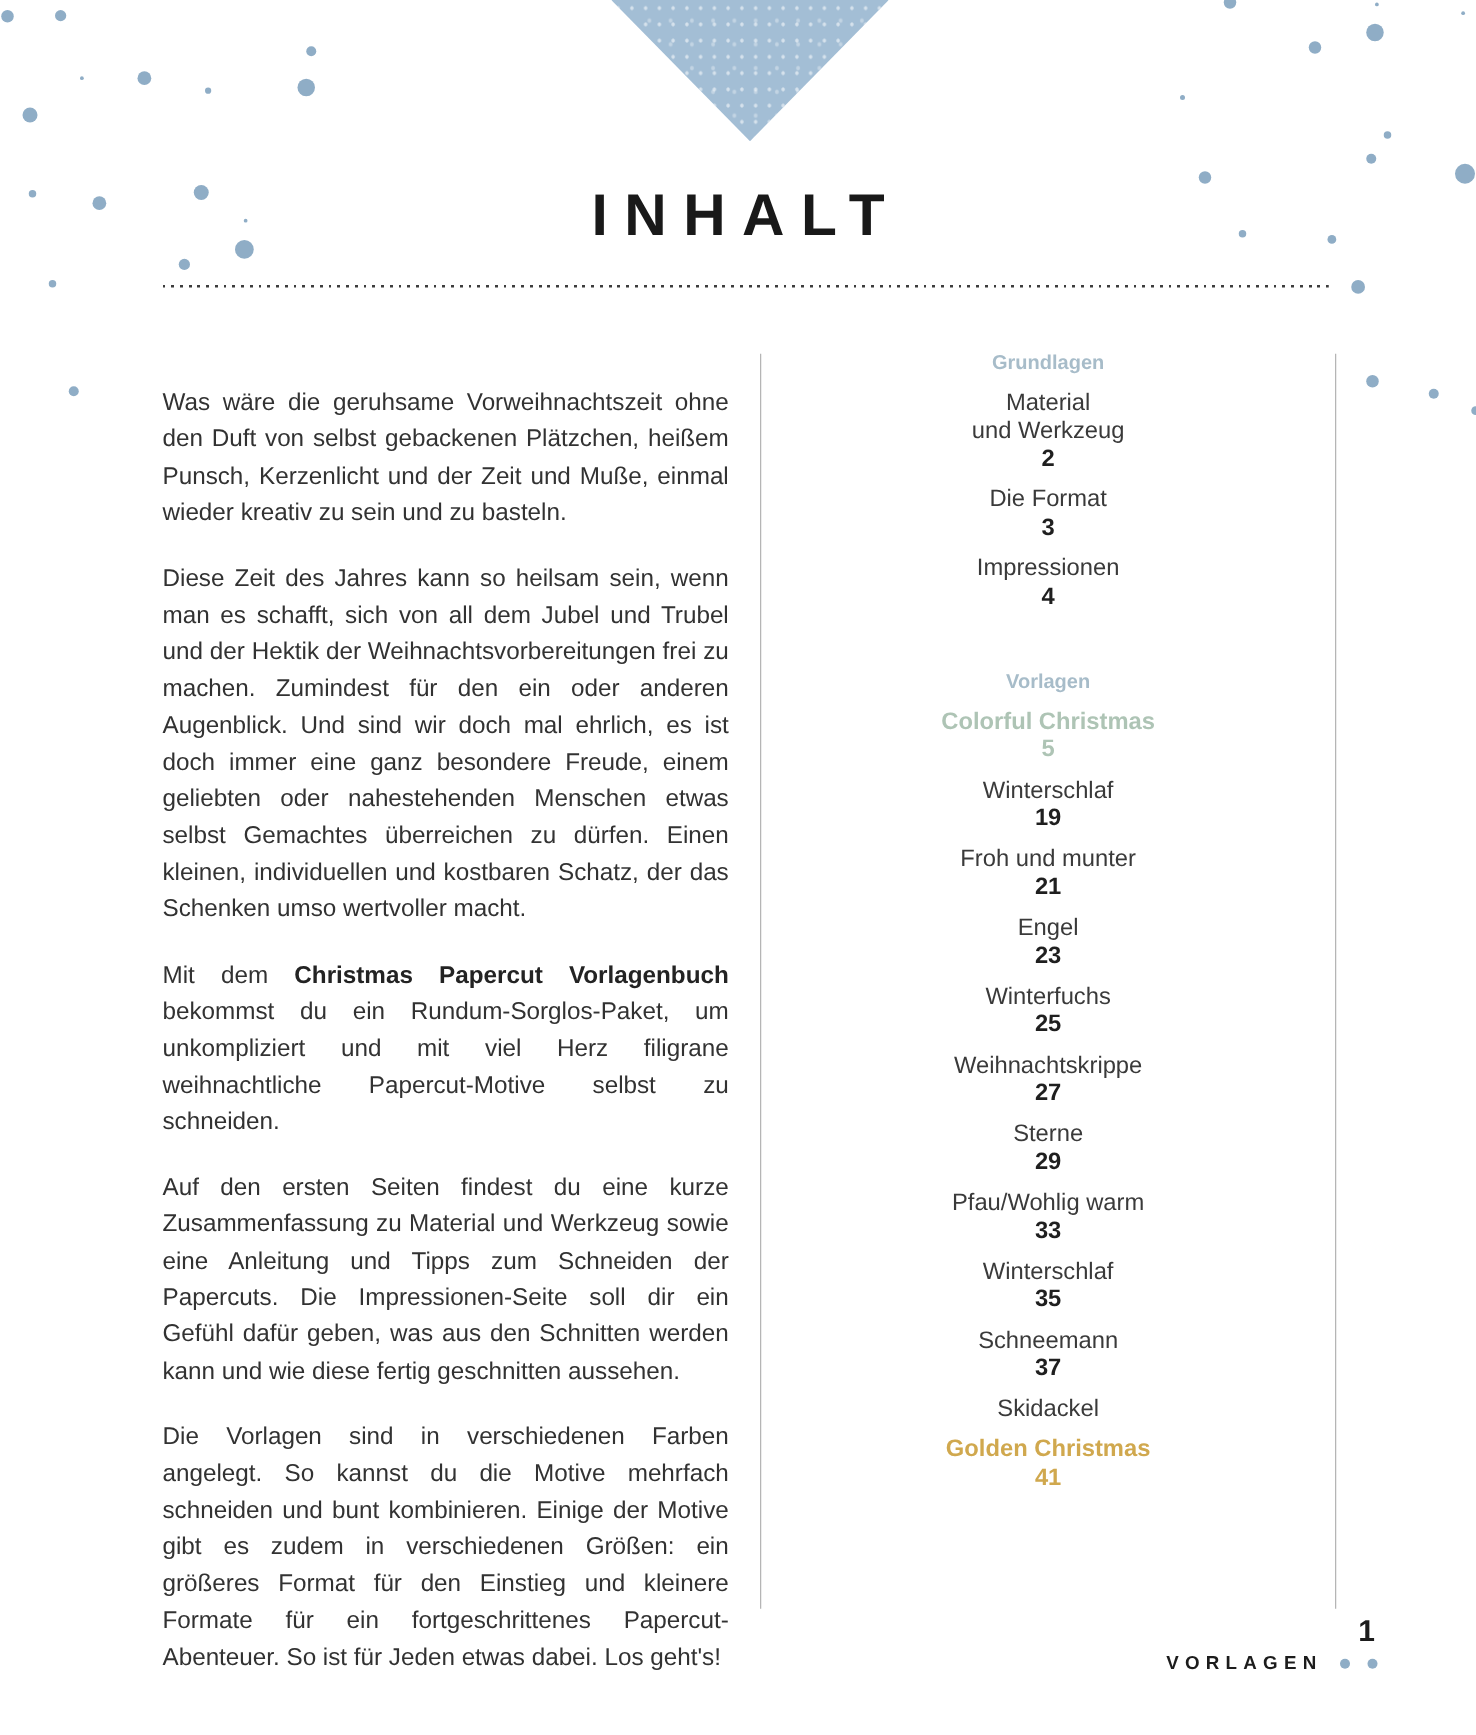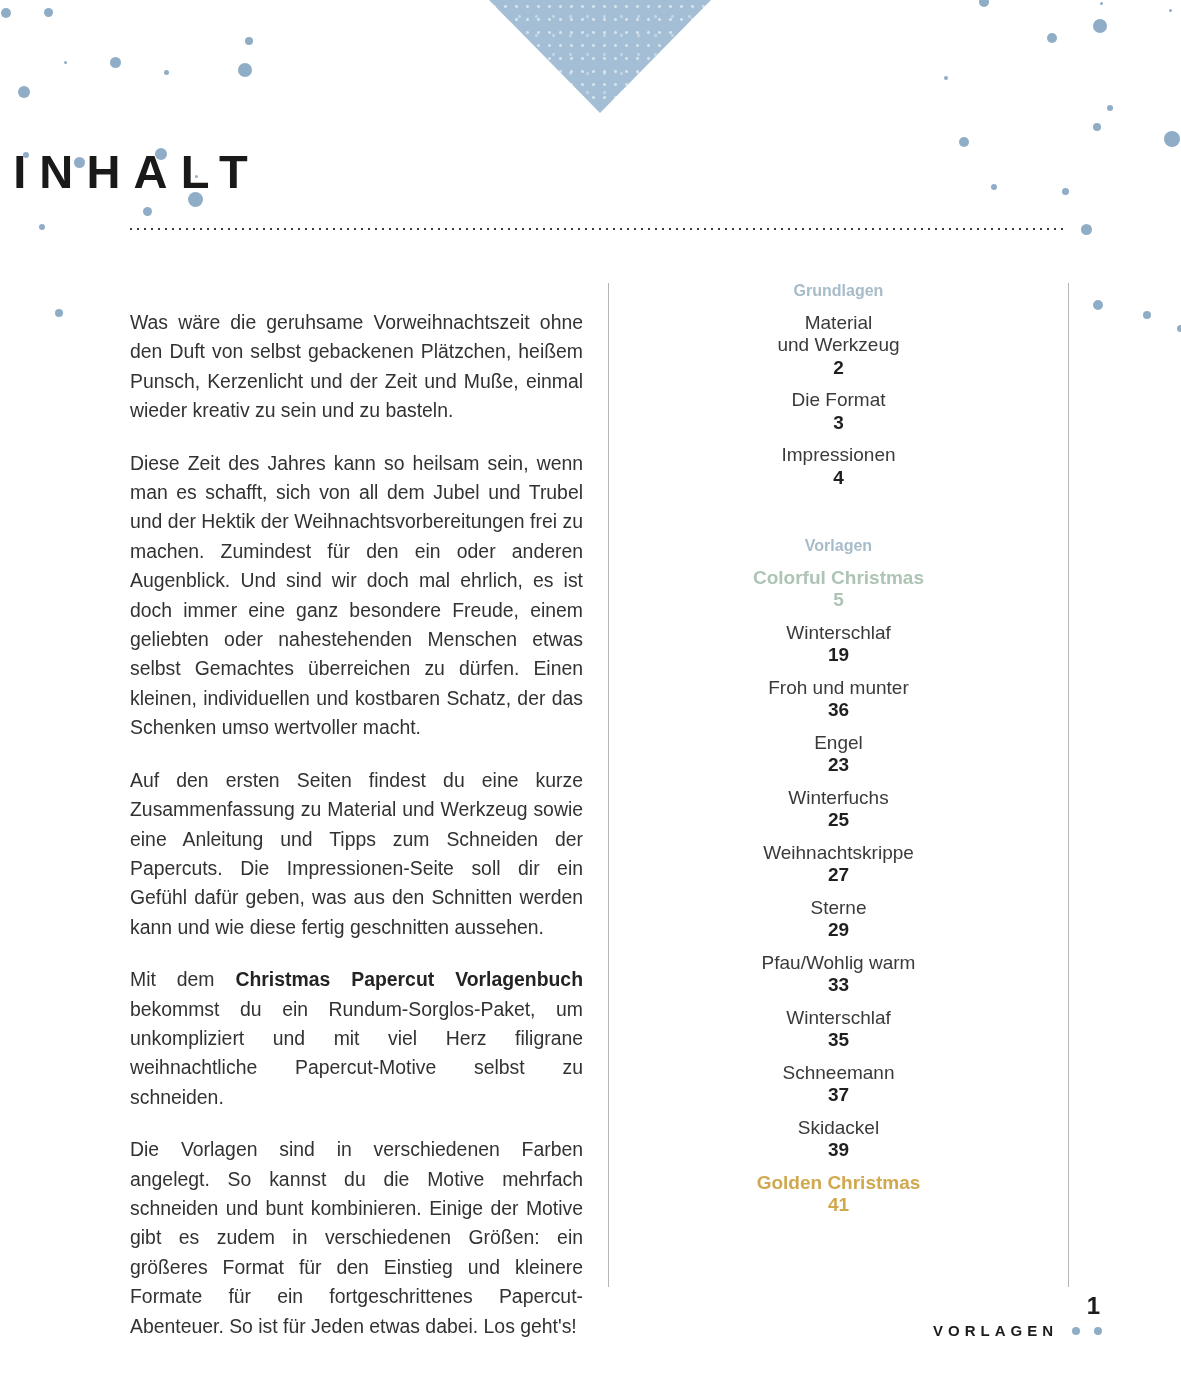--- a/index.html
+++ b/index.html
@@ -38,20 +38,21 @@
       radial-gradient(rgba(255,255,255,.35) 1px, transparent 2px);
     background-size:11px 13px, 17px 19px;
     background-position:0 0, 5px 7px;
     clip-path:polygon(0 0, 100% 0, 50% 100%);
   }
   .title{
     position:absolute;
     left:0;top:144px;
     width:100%;
     margin:0;
+    text-align:center;
     font-size:47px;
     font-weight:800;
     letter-spacing:0.28em;
     text-indent:0.28em;
     color:#191919;
   }
   .dotted-rule{
     position:absolute;
     left:130px;top:228px;
     width:933px;height:2.4px;
@@ -171,22 +172,22 @@
       <div class="dot" style="left: 1176.5px; top: 324.5px; width: 7px; height: 7px;"></div>
     </div>
   <div class="triangle"></div>
   <h1 class="title">INHALT</h1>
   <div class="dotted-rule"></div>
   <div class="rule rule-left"></div>
   <div class="rule rule-right"></div>
   <div class="intro" id="intro">
       <p><span>Was wäre die geruhsame Vorweihnachtszeit ohne den Duft von selbst gebackenen Plätzchen, heißem Punsch, Kerzenlicht und der Zeit und Muße, einmal wieder kreativ zu sein und zu basteln.</span></p>
       <p><span>Diese Zeit des Jahres kann so heilsam sein, wenn man es schafft, sich von all dem Jubel und Trubel und der Hektik der Weihnachtsvorbereitungen frei zu machen. Zumindest für den ein oder anderen Augenblick. Und sind wir doch mal ehrlich, es ist doch immer eine ganz besondere Freude, einem geliebten oder nahestehenden Menschen etwas selbst Gemachtes überreichen zu dürfen. Einen kleinen, individuellen und kostbaren Schatz, der das Schenken umso wertvoller macht.</span></p>
+      <p><span>Mit dem </span><b>Christmas Papercut Vorlagenbuch</b><span> bekommst du ein Rundum-Sorglos-Paket, um unkompliziert und mit viel Herz filigrane weihnachtliche Papercut-Motive selbst zu schneiden.</span></p>
       <p><span>Auf den ersten Seiten findest du eine kurze Zusammenfassung zu Material und Werkzeug sowie eine Anleitung und Tipps zum Schneiden der Papercuts. Die Impressionen-Seite soll dir ein Gefühl dafür geben, was aus den Schnitten werden kann und wie diese fertig geschnitten aussehen.</span></p>
-      <p><span>Mit dem </span><b>Christmas Papercut Vorlagenbuch</b><span> bekommst du ein Rundum-Sorglos-Paket, um unkompliziert und mit viel Herz filigrane weihnachtliche Papercut-Motive selbst zu schneiden.</span></p>
       <p><span>Die Vorlagen sind in verschiedenen Farben angelegt. So kannst du die Motive mehrfach schneiden und bunt kombinieren. Einige der Motive gibt es zudem in verschiedenen Größen: ein größeres Format für den Einstieg und kleinere Formate für ein fortgeschrittenes Papercut-Abenteuer. So ist für Jeden etwas dabei. Los geht's!</span></p>
     </div>
   <div class="toc" id="toc">
       <div class="toc-heading blue">Grundlagen</div>
       <div class="toc-entry ">
         <div class="toc-line">Material</div>
         <div class="toc-line">und Werkzeug</div>
         <div class="toc-page">2</div>
       </div>
       <div class="toc-entry ">
@@ -202,21 +203,21 @@
       <div class="toc-entry green">
         <div class="toc-line">Colorful Christmas</div>
         <div class="toc-page">5</div>
       </div>
       <div class="toc-entry ">
         <div class="toc-line">Winterschlaf</div>
         <div class="toc-page">19</div>
       </div>
       <div class="toc-entry ">
         <div class="toc-line">Froh und munter</div>
-        <div class="toc-page">36</div>
+        <div class="toc-page">21</div>
       </div>
       <div class="toc-entry ">
         <div class="toc-line">Engel</div>
         <div class="toc-page">23</div>
       </div>
       <div class="toc-entry ">
         <div class="toc-line">Winterfuchs</div>
         <div class="toc-page">25</div>
       </div>
       <div class="toc-entry ">
@@ -234,21 +235,20 @@
       <div class="toc-entry ">
         <div class="toc-line">Winterschlaf</div>
         <div class="toc-page">35</div>
       </div>
       <div class="toc-entry ">
         <div class="toc-line">Schneemann</div>
         <div class="toc-page">37</div>
       </div>
       <div class="toc-entry ">
         <div class="toc-line">Skidackel</div>
-        <div class="toc-page">39</div>
       </div>
       <div class="toc-entry gold">
         <div class="toc-line">Golden Christmas</div>
         <div class="toc-page">41</div>
       </div>
     </div>
   <div class="pagenum">1</div>
   <div class="footer-tab">
     <span class="label">VORLAGEN</span>
     <span class="fdot"></span>

